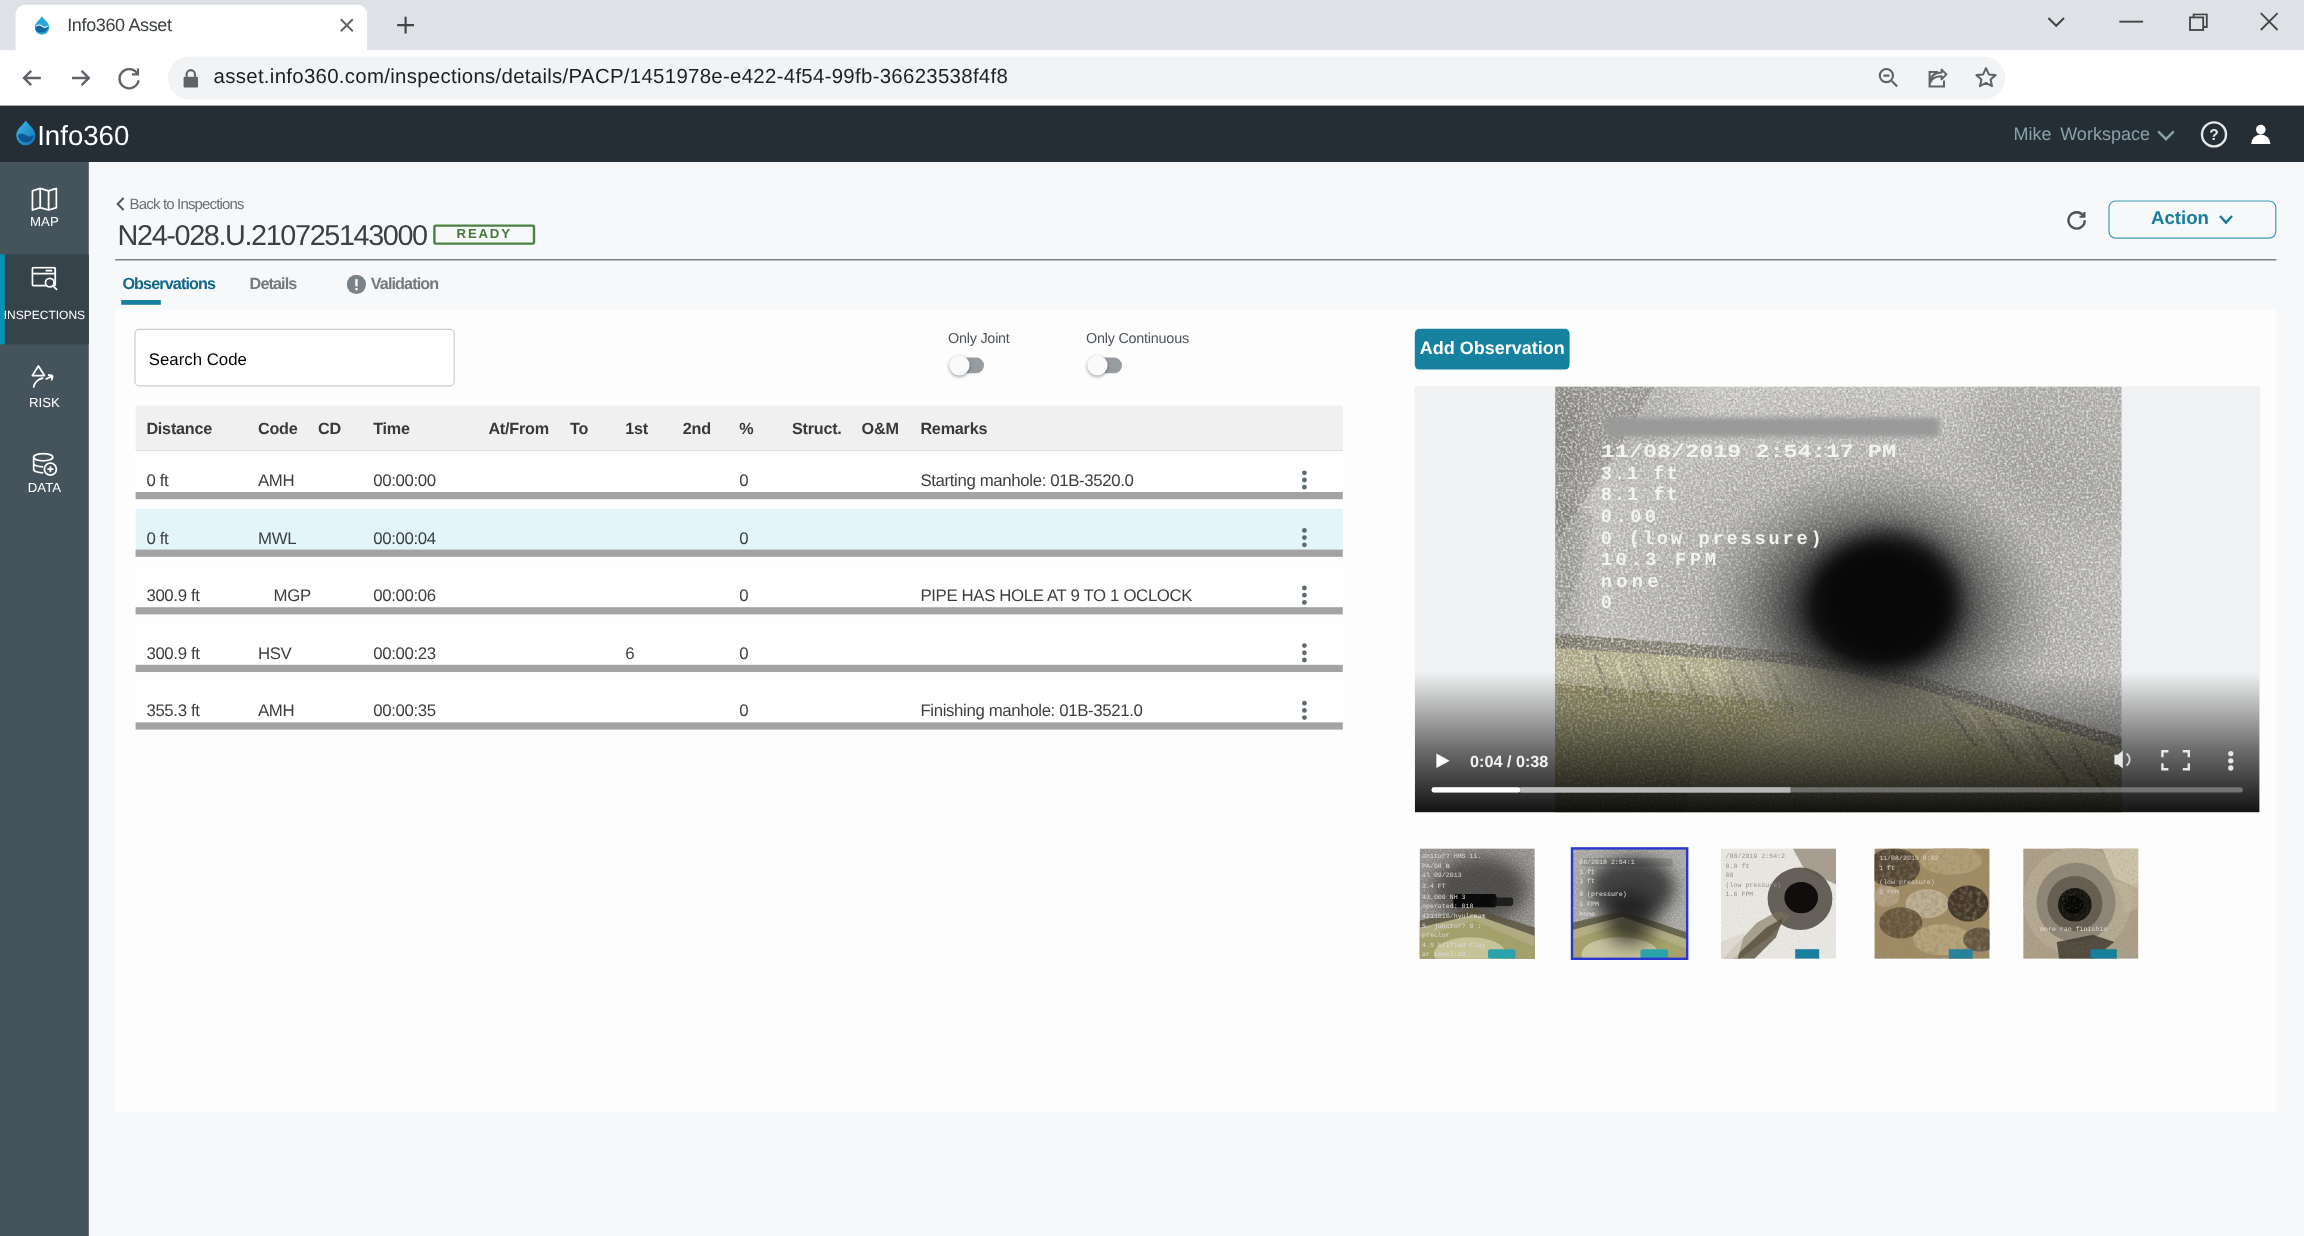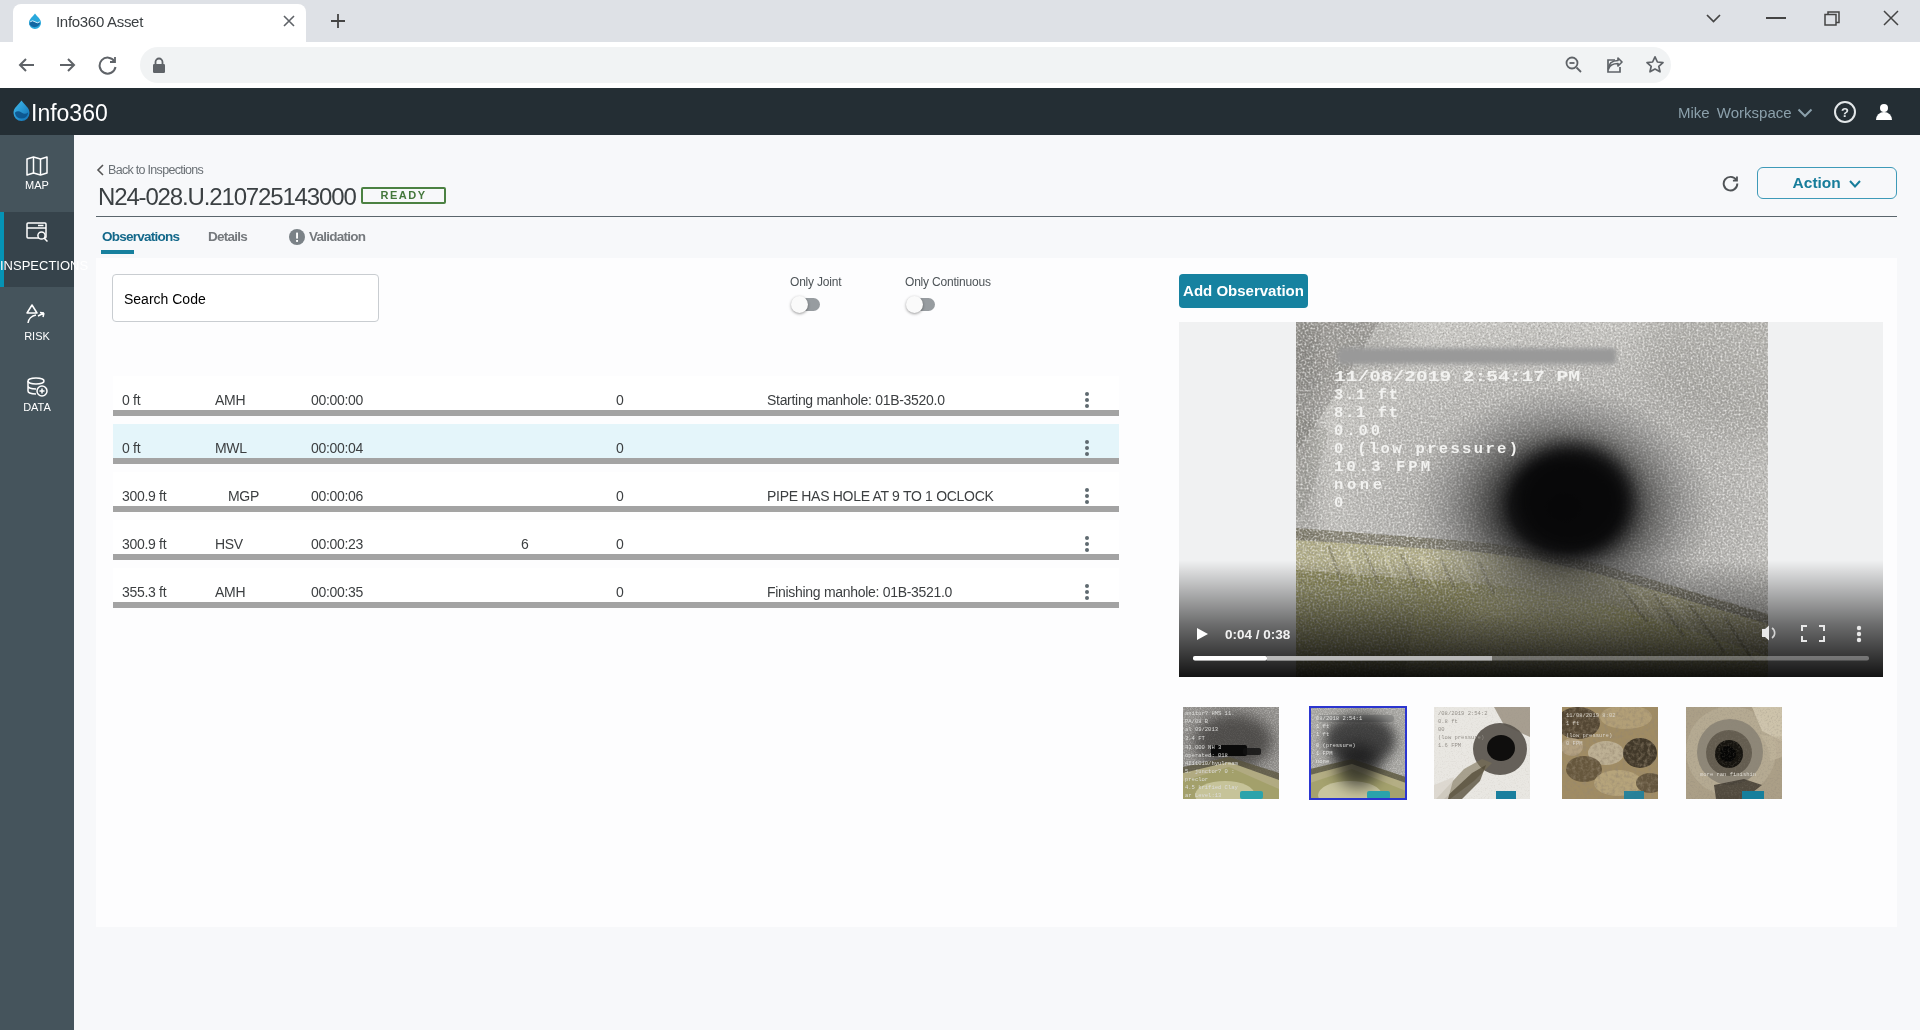--- a/index.html
+++ b/index.html
@@ -106,20 +106,21 @@
     </svg>
   <svg class="abs" style="left:98px;top:55px" width="20" height="20" viewBox="0 0 20 20" fill="none" stroke="#5f6368" stroke-width="2">
       <path d="M16.5 6.5 A8 8 0 1 0 17.5 12"></path>
       <path d="M17 2 V7 H12" stroke-width="1.8"></path>
     </svg>
   <div class="abs" id="urlpill"></div>
   <svg class="abs" style="left:152px;top:57px" width="14" height="17" viewBox="0 0 14 17" fill="#5f6368">
       <rect x="1" y="7" width="12" height="9" rx="1.2"></rect>
       <path d="M3.5 7 V5 a3.5 3.5 0 0 1 7 0 V7" fill="none" stroke="#5f6368" stroke-width="1.8"></path>
     </svg>
+  <div class="abs" id="urltext">asset.info360.com/inspections/details/PACP/1451978e-e422-4f54-99fb-36623538f4f8</div>
   <svg class="abs" style="left:1564px;top:55px" width="20" height="20" viewBox="0 0 20 20" fill="none" stroke="#5f6368" stroke-width="1.8">
       <circle cx="8" cy="8" r="5.5"></circle>
       <path d="M12.5 12.5 L17 17"></path>
       <path d="M5.5 8 H10.5"></path>
     </svg>
   <svg class="abs" style="left:1605px;top:55px" width="20" height="20" viewBox="0 0 20 20" fill="none" stroke="#5f6368" stroke-width="1.7">
       <path d="M13 3 L17 7 L13 11 V8.5 C7 8.5 4.5 11 3.5 14 C3.5 9 6 5.8 13 5.5 Z" stroke-linejoin="round"></path>
       <path d="M10 5 H3 V17 H15 V12"></path>
     </svg>
   <svg class="abs" style="left:1645px;top:55px" width="20" height="20" viewBox="0 0 20 20" fill="none" stroke="#5f6368" stroke-width="1.7">
@@ -160,21 +161,21 @@
     <path d="M7.5 1 V17 M14.5 3 V19"></path>
   </svg>
   <div class="abs sbitem sblabel" style="top:179px;">MAP</div>
 
   <svg class="abs" style="left:26px;top:222px" width="23" height="21" viewBox="0 0 23 21" fill="none" stroke="#fff" stroke-width="1.5">
     <rect x="1" y="1" width="19" height="15" rx="1"></rect>
     <path d="M1 6 H20 M12 3.5 H17.5"></path>
     <circle cx="15.5" cy="13.5" r="3.6" fill="#36434b"></circle>
     <path d="M18.2 16.2 L21.5 19.5"></path>
   </svg>
-  <div class="abs sbitem" style="top:258px; font-size:13px;">INSPECTIONS</div>
+  <div class="abs sbitem" style="top:258px; font-size:10px;">INSPECTIONS</div>
 
   <svg class="abs" style="left:25px;top:304px" width="25" height="21" viewBox="0 0 25 21" fill="none" stroke="#fff" stroke-width="1.5">
     <path d="M7 1 L12 9 H2 Z" stroke-linejoin="round"></path>
     <path d="M3 19 a10 9 0 0 1 8 -8"></path>
     <path d="M13 12 L19 9 M19 9 L18 13 M19 9 L15 8.5"></path>
   </svg>
   <div class="abs sbitem sblabel" style="top:330px;">RISK</div>
 
   <svg class="abs" style="left:27px;top:377px" width="22" height="20" viewBox="0 0 22 20" fill="none" stroke="#fff" stroke-width="1.5">
     <ellipse cx="9" cy="4" rx="8" ry="3"></ellipse>
@@ -213,20 +214,34 @@
   <div class="abs" id="searchph">Search Code</div>
 
   <div class="abs tgl-label" style="left:790px;">Only Joint</div>
   <div class="abs tgl-track" style="left:792px;"></div>
   <div class="abs tgl-knob" style="left:791px;"></div>
   <div class="abs tgl-label" style="left:905px;">Only Continuous</div>
   <div class="abs tgl-track" style="left:907px;"></div>
   <div class="abs tgl-knob" style="left:906px;"></div>
 
   <div class="abs" id="tbl">
+    <div id="thead">
+      <div class="th" style="left:9px;">Distance</div>
+      <div class="th" style="left:102px;">Code</div>
+      <div class="th" style="left:152px;">CD</div>
+      <div class="th" style="left:198px;">Time</div>
+      <div class="th" style="left:294px;">At/From</div>
+      <div class="th" style="left:362px;">To</div>
+      <div class="th" style="left:408px;">1st</div>
+      <div class="th" style="left:456px;">2nd</div>
+      <div class="th" style="left:503px;">%</div>
+      <div class="th" style="left:547px;">Struct.</div>
+      <div class="th" style="left:605px;">O&amp;M</div>
+      <div class="th" style="left:654px;">Remarks</div>
+    </div>
     <div class="trow" style="top:38px;">
       <div class="td" style="left:9px;">0 ft</div>
         <div class="td" style="left:102px;">AMH</div>
       <div class="td" style="left:198px;">00:00:00</div>
         <div class="td" style="left:503px;">0</div>
       <div class="td" style="left:654px;">Starting manhole: 01B-3520.0</div>
       <div class="dots">
           <i style="top:0"></i>
           <i style="top:6px"></i>
           <i style="top:12px"></i>

